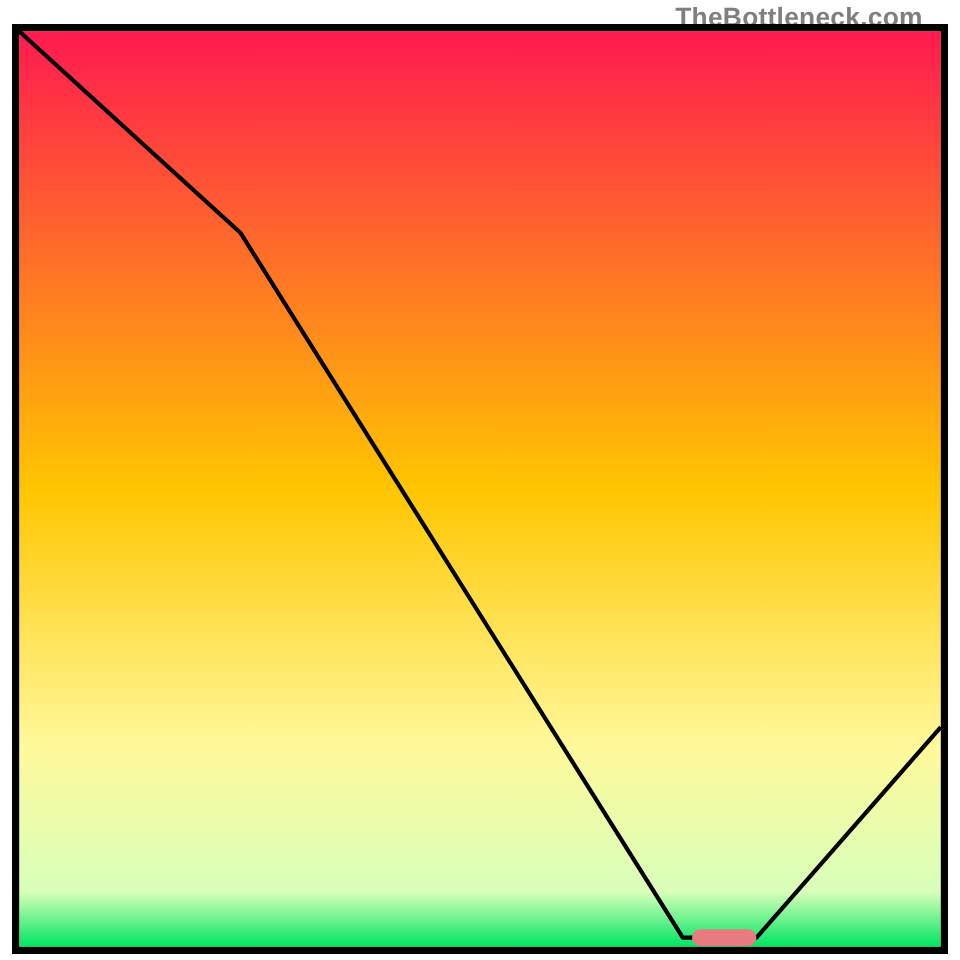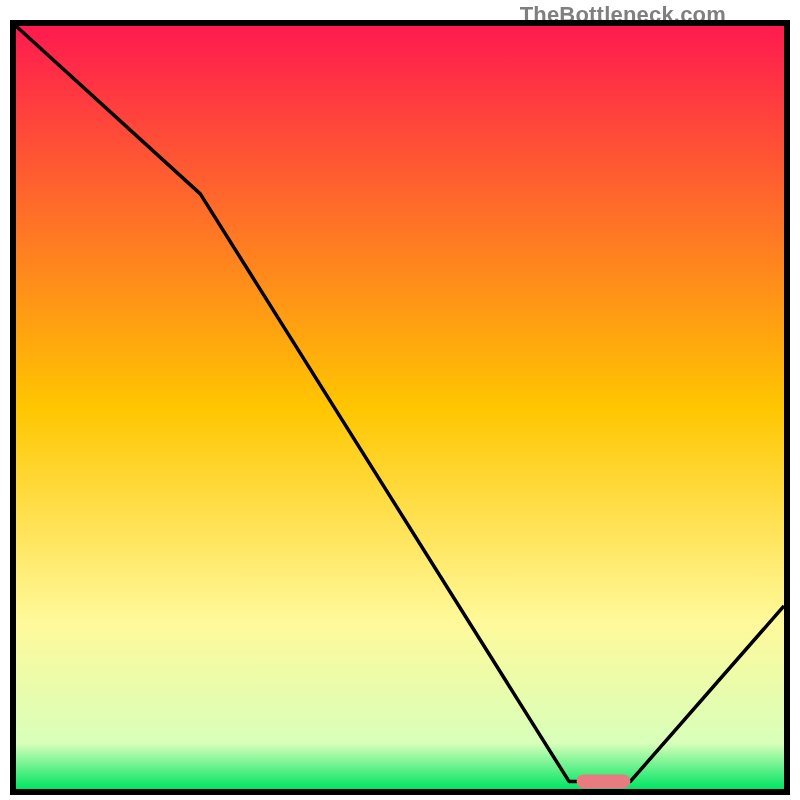--- a/index.html
+++ b/index.html
@@ -7,20 +7,21 @@
     padding: 0;
     width: 800px;
     height: 800px;
     background: #ffffff;
     font-family: Arial, Helvetica, sans-serif;
   }
   .wrap {
     position: relative;
     width: 740px;
     height: 800px;
+    padding-left: 43px;
   }
   .attribution {
     position: absolute;
     top: 2px;
     right: 14px;
     font-size: 22px;
     font-weight: 600;
     color: #7f7f7f;
     letter-spacing: 0.2px;
   }

